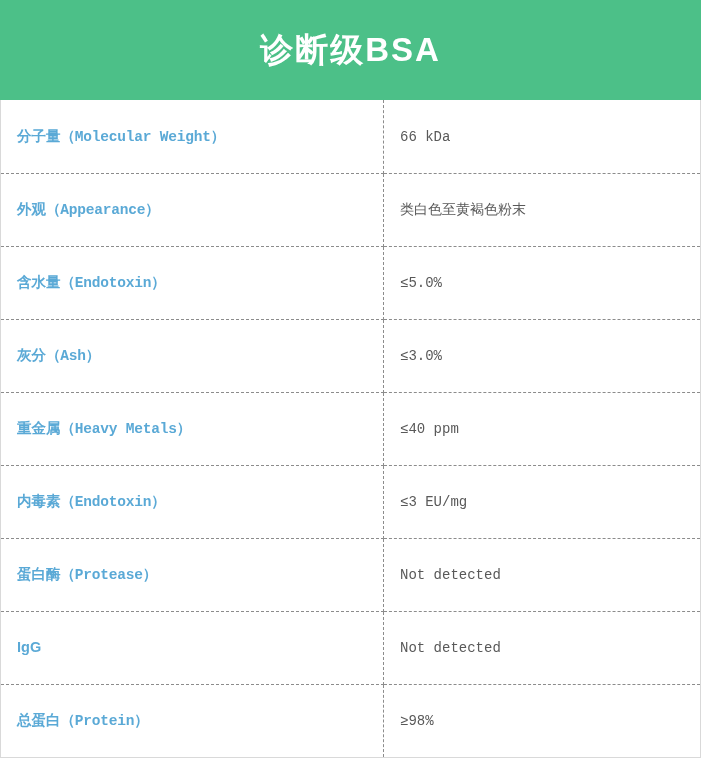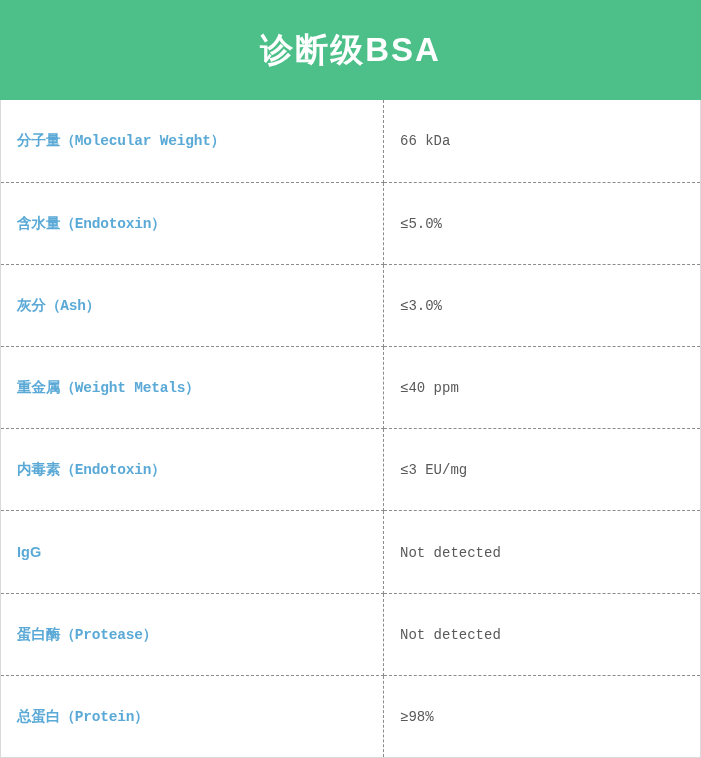--- a/index.html
+++ b/index.html
@@ -99,20 +99,28 @@
 
       <tr>
         <td class="param-cell">
           <span class="param-cn">分子量</span><span class="param-en">（Molecular Weight）</span>
         </td>
         <td class="value-cell">
           <span class="value-mono">66 kDa</span>
         </td>
       </tr>
 
+      <tr>
+        <td class="param-cell">
+          <span class="param-cn">外观</span><span class="param-en">（Appearance）</span>
+        </td>
+        <td class="value-cell">
+          <span class="value-cn">类白色至黄褐色粉末</span>
+        </td>
+      </tr>
 
       <tr>
         <td class="param-cell">
           <span class="param-cn">含水量</span><span class="param-en">（Endotoxin）</span>
         </td>
         <td class="value-cell">
           <span class="value-mono">≤5.0%</span>
         </td>
       </tr>
 
@@ -121,48 +129,48 @@
           <span class="param-cn">灰分</span><span class="param-en">（Ash）</span>
         </td>
         <td class="value-cell">
           <span class="value-mono">≤3.0%</span>
         </td>
       </tr>
 
 
       <tr>
         <td class="param-cell">
-          <span class="param-cn">重金属</span><span class="param-en">（Weight Metals）</span>
+          <span class="param-cn">重金属</span><span class="param-en">（Heavy Metals）</span>
         </td>
         <td class="value-cell">
           <span class="value-mono">≤40 ppm</span>
         </td>
       </tr>
 
       <tr>
         <td class="param-cell">
           <span class="param-cn">内毒素</span><span class="param-en">（Endotoxin）</span>
         </td>
         <td class="value-cell">
           <span class="value-mono">≤3 EU/mg</span>
         </td>
       </tr>
 
       <tr>
         <td class="param-cell">
-          <span class="param-cn">IgG</span><span class="param-en"></span>
+          <span class="param-cn">蛋白酶</span><span class="param-en">（Protease）</span>
         </td>
         <td class="value-cell">
           <span class="value-mono">Not detected</span>
         </td>
       </tr>
 
       <tr>
         <td class="param-cell">
-          <span class="param-cn">蛋白酶</span><span class="param-en">（Protease）</span>
+          <span class="param-cn">IgG</span><span class="param-en"></span>
         </td>
         <td class="value-cell">
           <span class="value-mono">Not detected</span>
         </td>
       </tr>
 
 
       <tr>
         <td class="param-cell">
           <span class="param-cn">总蛋白</span><span class="param-en">（Protein）</span>

